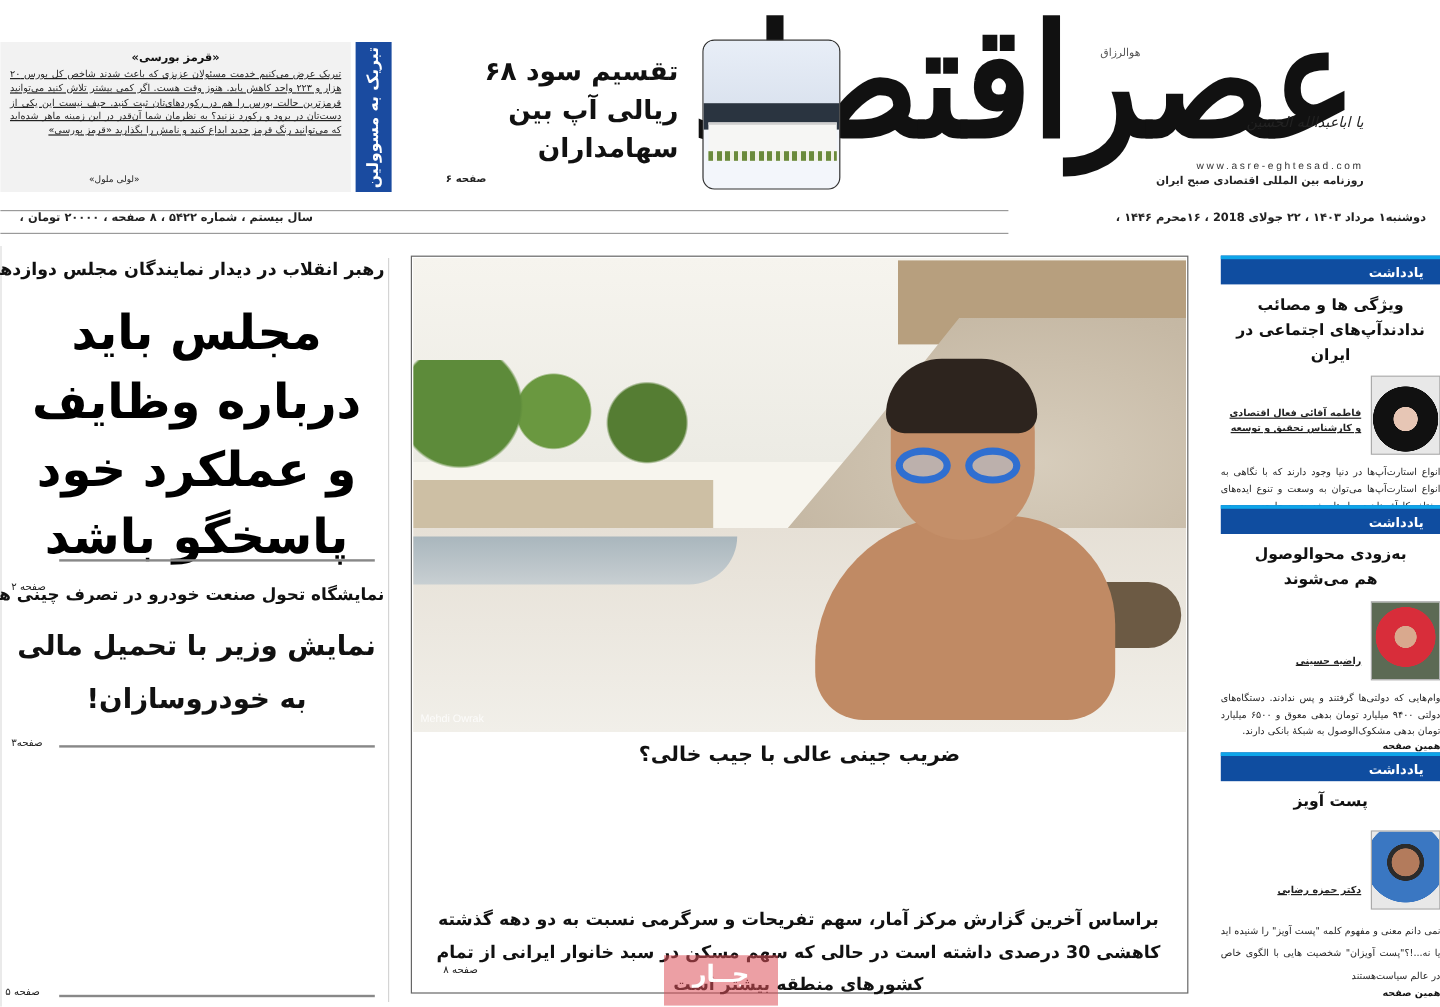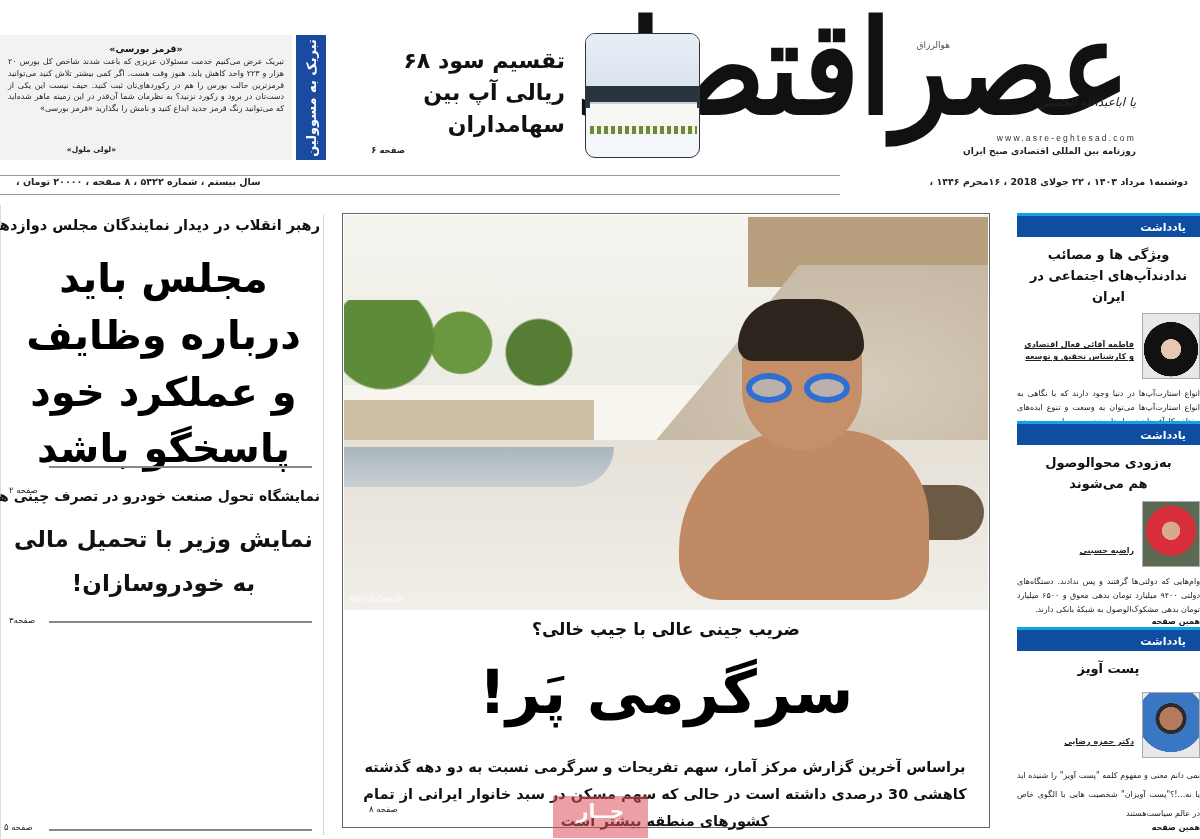--- a/index.html
+++ b/index.html
@@ -28,22 +28,22 @@
   .thumb-flowers { position: absolute; left: 4px; top: 92px; width: 107px; height: 8px; background: repeating-linear-gradient(90deg, #6a8a3a 0 4px, #f0f0e6 4px 7px); }
   .teaser-headline { position: absolute; right: 135px; top: 12px; font-size: 22px; font-weight: bold; line-height: 1.45; color: #111; text-align: right; width: 200px; }
   .teaser-page { position: absolute; right: 295px; top: 112px; font-size: 8.5px; font-weight: bold; color: #222; }
 
   
   .congrats { position: absolute; left: 0; top: 35px; width: 326px; height: 125px; }
   .congrats-tab { position: absolute; right: 0; top: 0; width: 30px; height: 125px; background: #1a4ba0; color: #fff; }
   .congrats-tab span { position: absolute; left: 50%; top: 50%; transform: translate(-50%,-50%) rotate(-90deg); white-space: nowrap; font-size: 13px; font-weight: bold; }
   .congrats-body { position: absolute; right: 34px; top: 0; width: 292px; height: 125px; background: #f2f2f2; padding: 8px 8px 0 8px; }
   .congrats-title { font-size: 9.5px; font-weight: bold; text-align: center; color: #111; margin-bottom: 2px; }
-  .congrats-text { font-size: 8px; line-height: 1.48; text-align: justify; color: #222; }
-  .congrats-sign { position: absolute; right: 210px; bottom: 6px; font-size: 7.5px; font-weight: bold; color: #222; text-align: center; }
+  .congrats-text { font-size: 8px; line-height: 1.48; text-align: justify; color: #222; text-decoration: underline; }
+  .congrats-sign { position: absolute; right: 210px; bottom: 6px; font-size: 7.5px; font-weight: normal; color: #222; text-align: center; }
 
   
   .leftcol { position: absolute; left: 0; top: 205px; width: 330px; height: 634px; border-left: 1px solid #ddd; }
   .vrule { position: absolute; left: 323px; top: 215px; width: 1px; height: 620px; background: #d4d4d4; }
   .kicker1 { position: absolute; right: 10px; top: 12px; font-size: 14.5px; font-weight: bold; color: #111; white-space: nowrap; }
   .main-left-head { position: absolute; right: 14px; top: 45px; width: 305px; font-size: 40px; font-weight: 900; line-height: 1.42; text-align: center; color: #000; letter-spacing: -1px; }
   .pg2 { position: absolute; left: 8px; top: 255px; font-size: 8.5px; color: #222; margin-top: 25px; }
   .sep1 { position: absolute; left: 48px; top: 261px; width: 263px; border-top: 2px solid #888; }
   .kicker2 { position: absolute; right: 10px; top: 283px; font-size: 14px; font-weight: bold; color: #111; white-space: nowrap; }
   .sub-left-head { position: absolute; right: 14px; top: 313px; width: 305px; font-size: 23px; font-weight: bold; line-height: 1.9; text-align: center; color: #111; }
@@ -168,21 +168,20 @@
     <div class="pool"></div>
     <div class="boy-trunks"></div>
     <div class="boy-body"></div>
     <div class="boy-head"></div>
     <div class="boy-hair"></div>
     <div class="goggle l"></div>
     <div class="goggle r"></div>
     <div class="photo-credit">Mehdi Owrak</div>
   </div>
   <div class="feature-kicker">ضریب جینی عالی با جیب خالی؟</div>
-  <div class="feature-head">سرگرمی پَر!</div>
   <div class="feature-lede">براساس آخرین گزارش مرکز آمار، سهم تفریحات و سرگرمی نسبت به دو دهه گذشته کاهشی 30 درصدی داشته است  در حالی که سهم مسکن در سبد خانوار ایرانی از تمام کشورهای منطقه بیشتر است</div>
   <div class="pg8">صفحه ۸</div>
 </div>
 <div class="watermark">جــار</div>
 
 <div class="rightcol">
   <div class="note" style="top:0;">
     <div class="note-bar">یادداشت</div>
     <div class="note-title">ویژگی ها و مصائب  ندادند‌آپ‌های اجتماعی در ایران</div>
     <div class="author-row">

